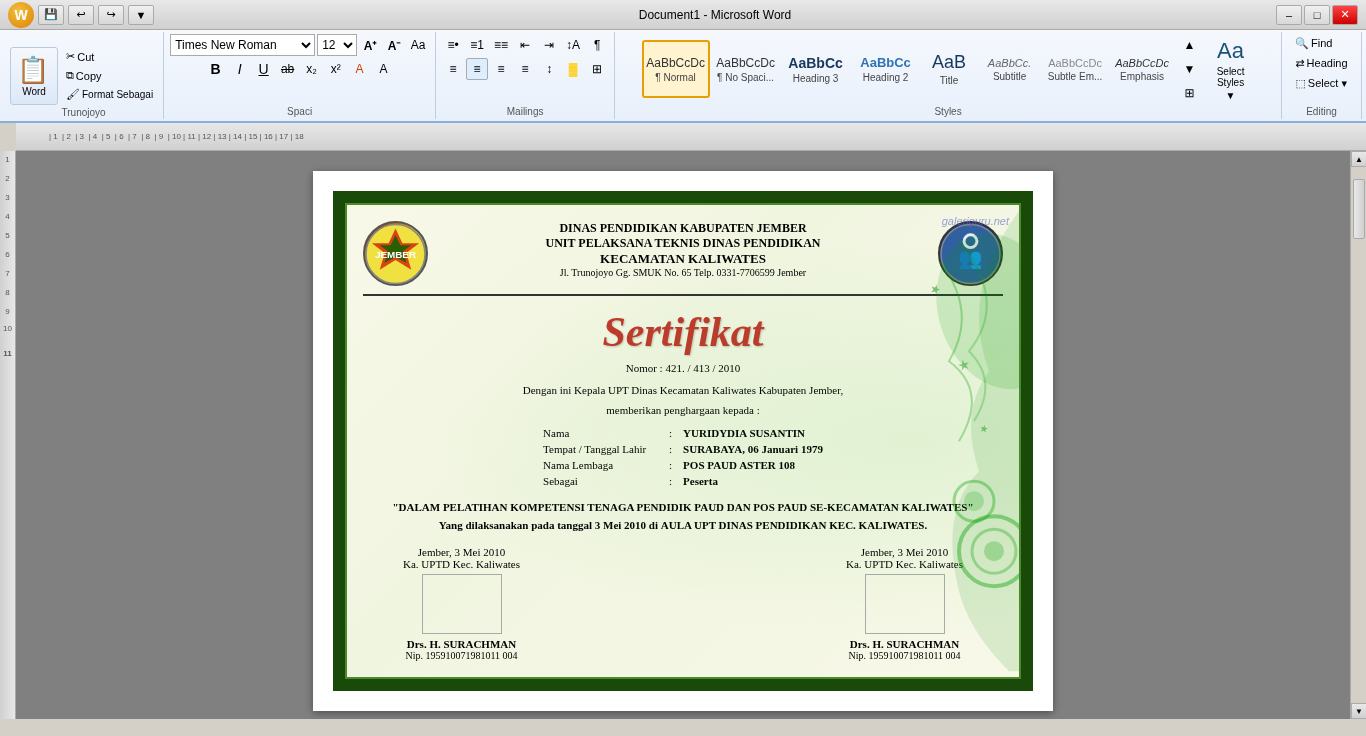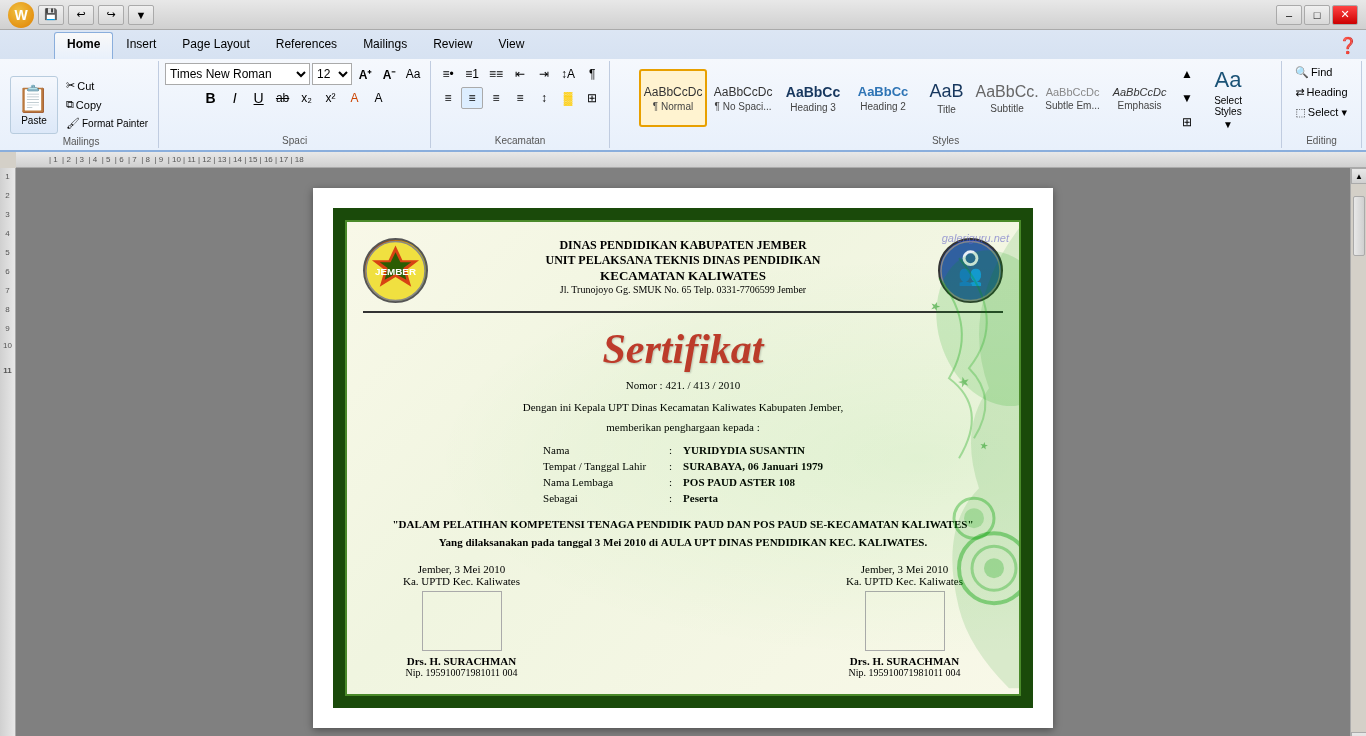--- a/index.html
+++ b/index.html
@@ -56,21 +56,21 @@
     .styles-content { display: flex; align-items: center; gap: 2px; overflow: hidden; }
     .style-btn { display: flex; flex-direction: column; align-items: center; justify-content: center; width: 70px; height: 58px; border: 2px solid transparent; cursor: pointer; border-radius: 3px; font-size: 11px; padding: 2px; }
     .style-btn.active { border-color: #e8a000; background: rgba(255,200,0,0.1); }
     .style-preview { font-size: 13px; margin-bottom: 2px; }
     .style-label { font-size: 10px; color: #444; }
 
     
     .editing-group { min-width: 80px; }
     .ruler-v { width: 16px; background: linear-gradient(to right, #d0d0d0, #e8e8e8); border-right: 1px solid #aaa; }
     .doc-scroll { flex: 1; overflow: auto; background: #808080; padding: 10px; }
-    .ruler-h { height: 16px; background: linear-gradient(to bottom, #e8e8e8, #d0d0d0); border-bottom: 1px solid #aaa; display: flex; align-items: center; padding: 0 4px; font-size: 9px; color: #555; }
+    .ruler-h { height: 28px; background: linear-gradient(to bottom, #e8e8e8, #d0d0d0); border-bottom: 1px solid #aaa; display: flex; align-items: center; padding: 0 4px; font-size: 9px; color: #555; }
 
     
     .page { background: white; width: 740px; margin: 0 auto; padding: 20px; box-shadow: 0 2px 8px rgba(0,0,0,0.4); }
     .cert-outer { border: 8px solid #2d5a1b; padding: 4px; position: relative; }
     .cert-inner { border: 3px double #4a8a2a; padding: 16px; background: linear-gradient(135deg, #f5f5e0 0%, #f0f5e0 50%, #f5f5e0 100%); position: relative; min-height: 460px; }
 
     
     .cert-inner::before {
       content: '';
       position: absolute;
@@ -128,63 +128,54 @@
 <div class="title-bar">
   <div class="title-bar-left">
     <div class="office-btn" style="width:26px;height:26px;font-size:16px;border-radius:50%;background:radial-gradient(circle at 40% 35%,#f0c040,#e08000);display:flex;align-items:center;justify-content:center;">
       <span style="color:white;font-size:14px;font-weight:bold;">W</span>
     </div>
     <div class="title-btn">💾</div>
     <div class="title-btn">↩</div>
     <div class="title-btn">↪</div>
     <div class="title-btn">▼</div>
   </div>
+  <div class="title-bar-title">Document1 - Microsoft Word</div>
   <div class="title-bar-controls">
     <div class="title-btn">–</div>
     <div class="title-btn">□</div>
     <div class="title-btn close">✕</div>
   </div>
 </div>
 
 <div class="ribbon">
-  <div class="ribbon-tabs">
-    <div class="ribbon-tab active">Home</div>
-    <div class="ribbon-tab">Insert</div>
-    <div class="ribbon-tab">Page Layout</div>
-    <div class="ribbon-tab">References</div>
-    <div class="ribbon-tab">Mailings</div>
-    <div class="ribbon-tab">Review</div>
-    <div class="ribbon-tab">View</div>
-    <div style="margin-left:auto;padding:4px 8px;cursor:pointer;font-size:16px;color:#1a5276;">❓</div>
-  </div>
 
   <div class="ribbon-content">
 
     <div class="ribbon-group" style="flex-direction:row;gap:4px;padding:2px 6px;">
       <div>
         <button class="paste-btn">
           <span style="font-size:26px;">📋</span>
-          <span style="font-size:10px;">Paste</span>
+          <span style="font-size:10px;">Word</span>
         </button>
       </div>
       <div class="clipboard-right">
         <button class="small-btn">
           <span>✂</span>
           <span>Cut</span>
         </button>
         <button class="small-btn">
           <span>⧉</span>
           <span>Copy</span>
         </button>
         <button class="small-btn">
           <span>🖌</span>
-          <span style="font-size:10px;">Format Painter</span>
-        </button>
-      </div>
-      <div class="group-bottom-label" style="position:absolute;bottom:1px;left:0;right:0;text-align:center;font-size:10px;color:#555;">Mailings</div>
+          <span style="font-size:10px;">Format Sebagai</span>
+        </button>
+      </div>
+      <div class="group-bottom-label" style="position:absolute;bottom:1px;left:0;right:0;text-align:center;font-size:10px;color:#555;">Trunojoyo</div>
     </div>
 
     <div class="ribbon-group" style="padding:2px 6px;">
       <div class="ribbon-group-content font-group-content">
         <div class="font-row">
           <select class="font-select">
             <option>Times New Roman</option>
           </select>
           <select class="size-select">
             <option>12</option>
@@ -221,21 +212,21 @@
         <div class="font-row">
           <button class="icon-btn">≡</button>
           <button class="icon-btn" style="border:1px solid #aaa;background:#ddeeff;">≡</button>
           <button class="icon-btn">≡</button>
           <button class="icon-btn">≡</button>
           <button class="icon-btn">↕</button>
           <button class="icon-btn" style="color:#ffcc00;">▓</button>
           <button class="icon-btn">⊞</button>
         </div>
       </div>
-      <div class="ribbon-group-label">Kecamatan</div>
+      <div class="ribbon-group-label">Mailings</div>
     </div>
 
     <div class="ribbon-group styles-group" style="padding:2px 6px;border-right:1px solid #c0cce0;flex:1;">
       <div class="styles-content">
         <div class="style-btn active" style="background:#fff3d0;border-color:#e8a000;width:68px;">
           <div class="style-preview" style="font-size:12px;color:#333;">AaBbCcDc</div>
           <div class="style-label">¶ Normal</div>
         </div>
         <div class="style-btn" style="width:68px;">
           <div class="style-preview" style="font-size:12px;color:#333;">AaBbCcDc</div>
@@ -247,21 +238,21 @@
         </div>
         <div class="style-btn" style="width:68px;">
           <div class="style-preview" style="font-size:13px;font-weight:bold;color:#2e74b5;">AaBbCc</div>
           <div class="style-label">Heading 2</div>
         </div>
         <div class="style-btn" style="width:55px;">
           <div class="style-preview" style="font-size:18px;color:#17375e;">AaB</div>
           <div class="style-label">Title</div>
         </div>
         <div class="style-btn" style="width:62px;">
-          <div class="style-preview" style="font-size:16px;color:#666;">AaBbCc.</div>
+          <div class="style-preview" style="font-size:11px;color:#666;font-style:italic;">AaBbCc.</div>
           <div class="style-label">Subtitle</div>
         </div>
         <div class="style-btn" style="width:65px;">
           <div class="style-preview" style="font-size:11px;color:#888;">AaBbCcDc</div>
           <div class="style-label">Subtle Em...</div>
         </div>
         <div class="style-btn" style="width:65px;">
           <div class="style-preview" style="font-size:11px;font-style:italic;color:#333;">AaBbCcDc</div>
           <div class="style-label">Emphasis</div>
         </div>

